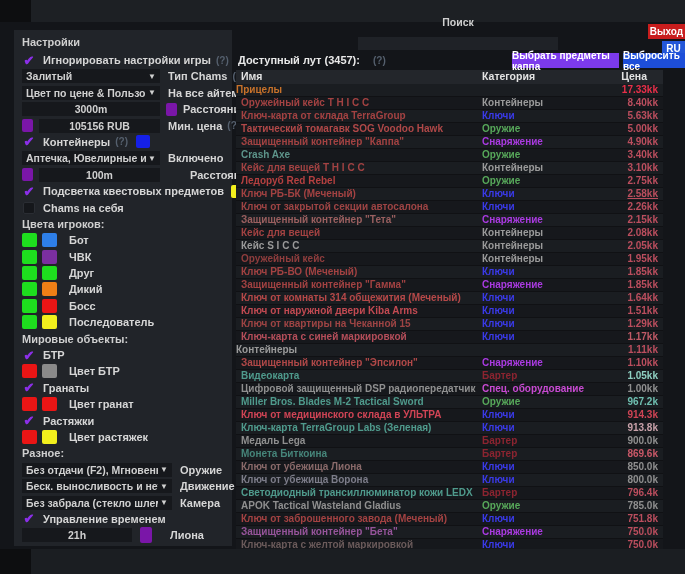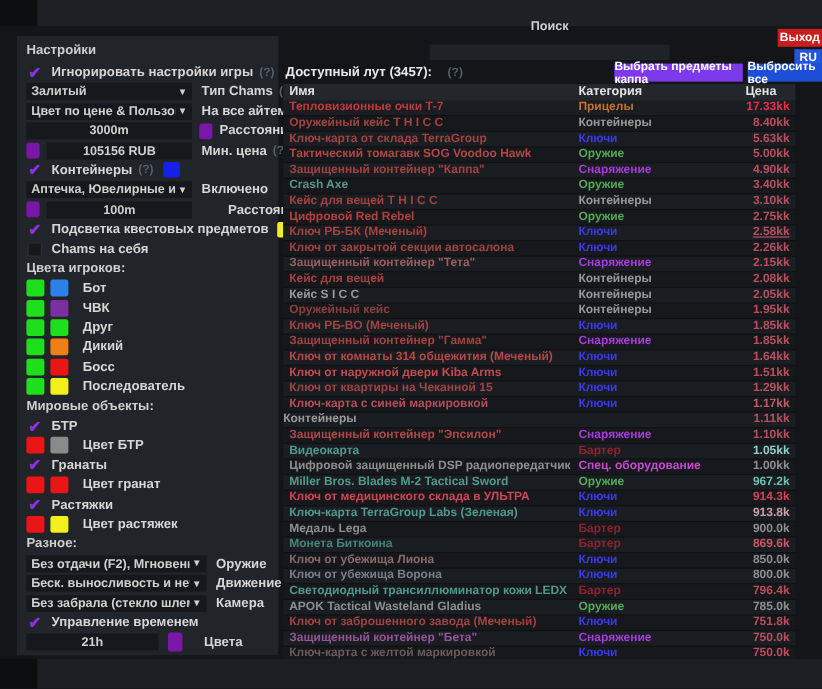--- a/index.html
+++ b/index.html
@@ -254,40 +254,39 @@
     <span class="lbl">Камера</span>
   </div>
 
   <div class="srow">
     <span class="chk on"></span>
     <span class="lbl">Управление временем</span>
   </div>
   <div class="srow">
     <div class="inp narrow">21h</div>
     <span class="sw tall" style="background: rgb(122, 22, 168);"></span>
-    <span class="lbl" style="margin-left:10px">Цвета</span>
+    <span class="lbl" style="margin-left:10px">Лиона</span>
   </div>
 </div>
 
 <div class="loot-head">
   <span>Доступный лут (3457):</span>
   <span class="help" style="margin-left:10px">(?)</span>
 </div>
 <div class="btn btn-kappa">Выбрать предметы каппа</div>
 <div class="btn btn-drop">Выбросить все</div>
 
 <div class="table">
   <div class="thead">
     <span class="c-name">Имя</span>
     <span class="c-cat">Категория</span>
     <span class="c-price">Цена</span>
   </div>
   <div>
   <div class="lrow">
-    <span class="c-name" style="color: rgb(193, 58, 58);">Тепловизионные очки Т-7</span>
     <span class="c-cat" style="color: rgb(200, 114, 42);">Прицелы</span>
     <span class="c-price" style="color: rgb(232, 47, 73);">17.33kk</span>
   </div>
 
   <div class="lrow">
     <span class="c-name" style="color: rgb(163, 66, 66);">Оружейный кейс Т Н I С С</span>
     <span class="c-cat" style="color: rgb(154, 154, 154);">Контейнеры</span>
     <span class="c-price" style="color: rgb(187, 78, 94);">8.40kk</span>
   </div>
 
@@ -315,21 +314,21 @@
     <span class="c-price" style="color: rgb(187, 78, 94);">3.40kk</span>
   </div>
 
   <div class="lrow">
     <span class="c-name" style="color: rgb(163, 66, 66);">Кейс для вещей Т Н I С С</span>
     <span class="c-cat" style="color: rgb(154, 154, 154);">Контейнеры</span>
     <span class="c-price" style="color: rgb(187, 78, 94);">3.10kk</span>
   </div>
 
   <div class="lrow">
-    <span class="c-name" style="color: rgb(181, 64, 64);">Цифровой Red Rebel</span>
+    <span class="c-name" style="color: rgb(181, 64, 64);">Ледоруб Red Rebel</span>
     <span class="c-cat" style="color: rgb(87, 168, 90);">Оружие</span>
     <span class="c-price" style="color: rgb(187, 78, 94);">2.75kk</span>
   </div>
 
   <div class="lrow">
     <span class="c-name" style="color: rgb(163, 66, 66);">Ключ РБ-БК (Меченый)</span>
     <span class="c-cat" style="color: rgb(58, 58, 232);">Ключи</span>
     <span class="c-price" style="color: rgb(187, 78, 94); text-decoration: underline;">2.58kk</span>
   </div>
 

